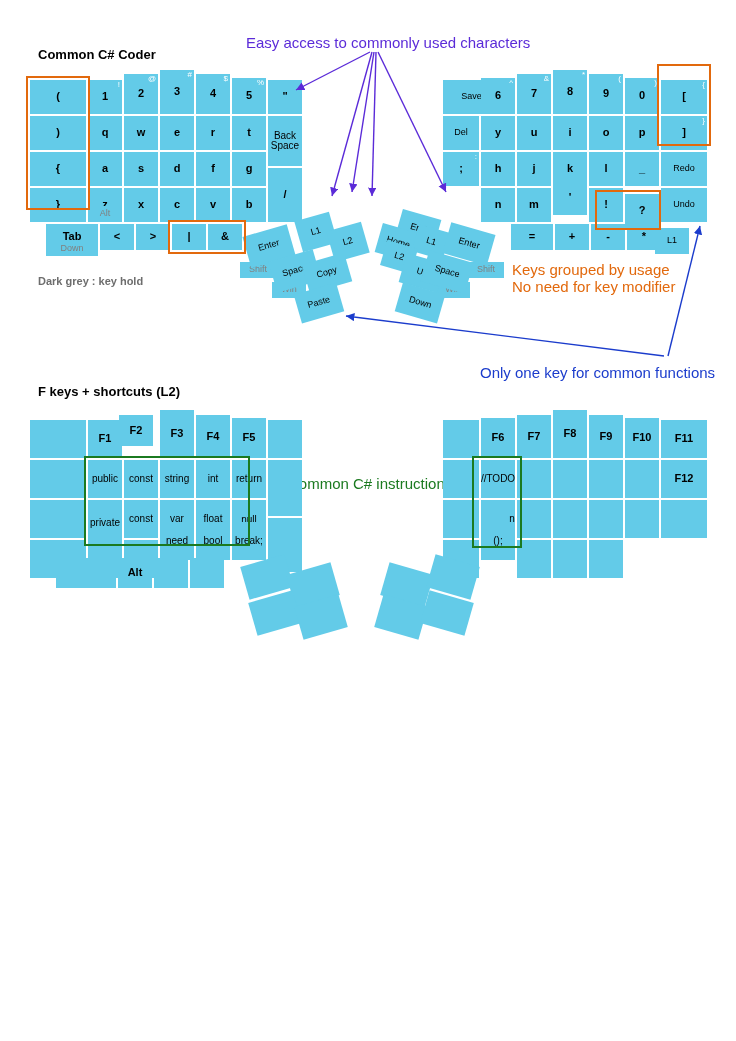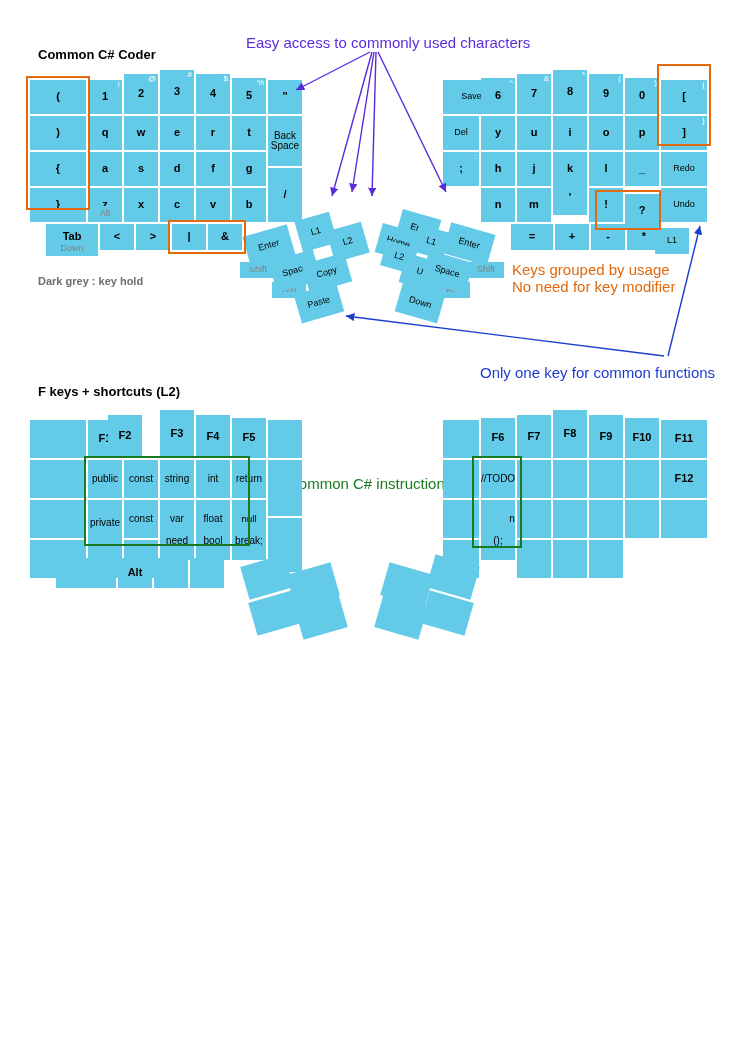--- a/index.html
+++ b/index.html
@@ -380,21 +380,21 @@
       </div>
     </div>
 
   <div class="cluster" id="l2-left">
       <div class="key med" style="left: 30px; top: 420px; width: 56px; height: 38px;">
         <span style="white-space: pre-line;"></span>
       </div>
       <div class="key med" style="left: 88px; top: 420px; width: 34px; height: 38px;">
         <span style="white-space: pre-line;">F1</span>
       </div>
-      <div class="key med" style="left: 108px; top: 415px; width: 34px; height: 41px;">
+      <div class="key med" style="left: 119px; top: 415px; width: 34px; height: 31px;">
         <span style="white-space: pre-line;">F2</span>
       </div>
       <div class="key med" style="left: 160px; top: 410px; width: 34px; height: 48px;">
         <span style="white-space: pre-line;">F3</span>
       </div>
       <div class="key med" style="left: 196px; top: 415px; width: 34px; height: 43px;">
         <span style="white-space: pre-line;">F4</span>
       </div>
       <div class="key med" style="left: 232px; top: 418px; width: 34px; height: 40px;">
         <span style="white-space: pre-line;">F5</span>

